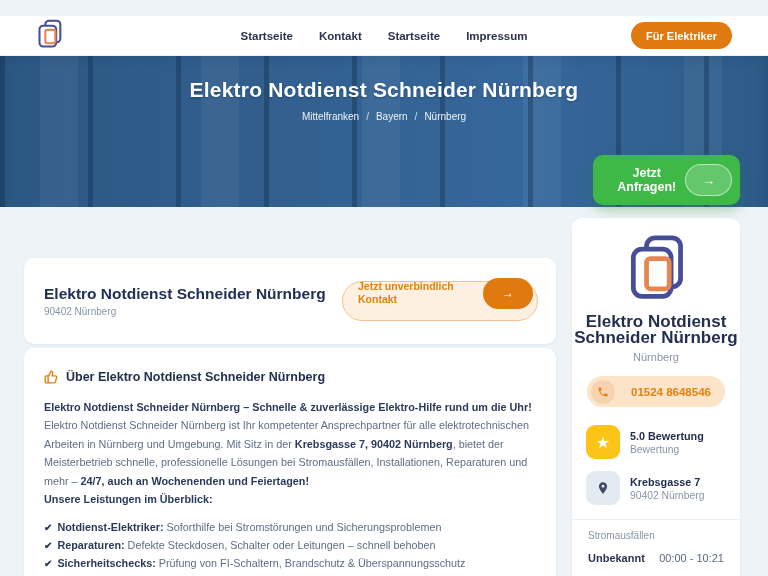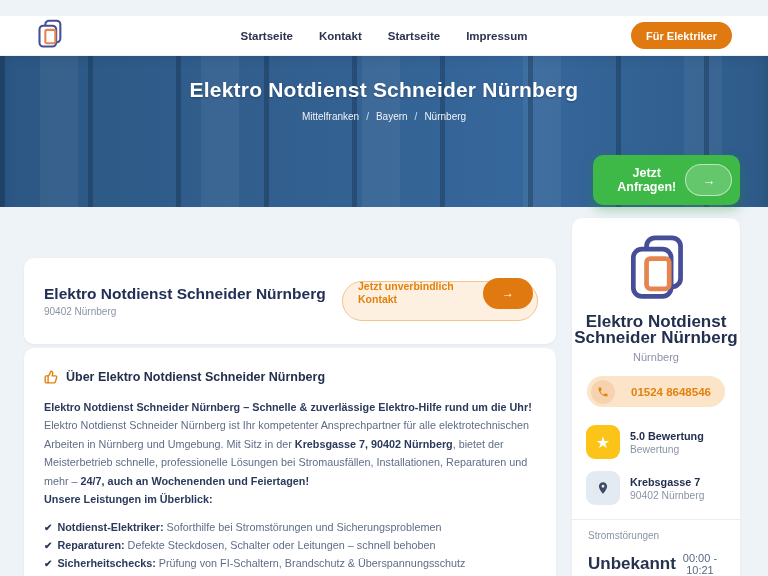--- a/index.html
+++ b/index.html
@@ -102,21 +102,21 @@
   .info-rows{margin-top:18px;padding:0 14px;text-align:left;}
   .info-row{display:flex;align-items:center;gap:10px;margin-bottom:12px;}
   .sq{width:34px;height:34px;border-radius:9px;display:flex;align-items:center;justify-content:center;flex:none;}
   .sq.yellow{background:#fcc419;color:#fff;font-size:16px;}
   .sq.gray{background:#e4eaf1;}
   .info-row .t1{font-size:10.8px;font-weight:700;color:#232f4e;line-height:14px;}
   .info-row .t2{font-size:10.3px;color:#8a93a5;line-height:13px;}
   .divider{border-top:1px solid #e9eef3;margin:14px 0 10px 0;}
   .hours-label{font-size:10px;color:#8a93a5;text-align:left;padding:0 16px;}
   .hours-row{display:flex;justify-content:space-between;align-items:center;padding:0 16px;margin-top:11px;}
-  .hours-row .day{font-size:17px;font-weight:700;color:#27324e;}
+  .hours-row .day{font-size:11px;font-weight:700;color:#27324e;}
   .hours-row .time{font-size:11px;color:#5b6880;}
 </style>
 </head>
 <body>
 
 <header class="topbar">
   <div style="cursor:pointer;">
     <svg width="27" height="30" viewBox="0 0 64 72">
       <rect x="22" y="4" width="36" height="52" rx="9" fill="none" stroke="#454e97" stroke-width="5"></rect>
       <rect x="8" y="16" width="40" height="50" rx="9" fill="#ffffff" stroke="#454e97" stroke-width="5"></rect>
@@ -223,18 +223,18 @@
         </svg>
       </span>
       <span>
         <span class="t1 blk">Krebsgasse 7</span>
         <span class="t2 blk">90402 Nürnberg</span>
       </span>
     </div>
   </div>
 
   <div class="divider"></div>
-  <div class="hours-label">Stromstörungen</div>
+  <div class="hours-label">Stromausfällen</div>
   <div class="hours-row">
     <span class="day">Unbekannt</span>
     <span class="time">00:00 - 10:21</span>
   </div>
 </aside>
 
 </body></html>

